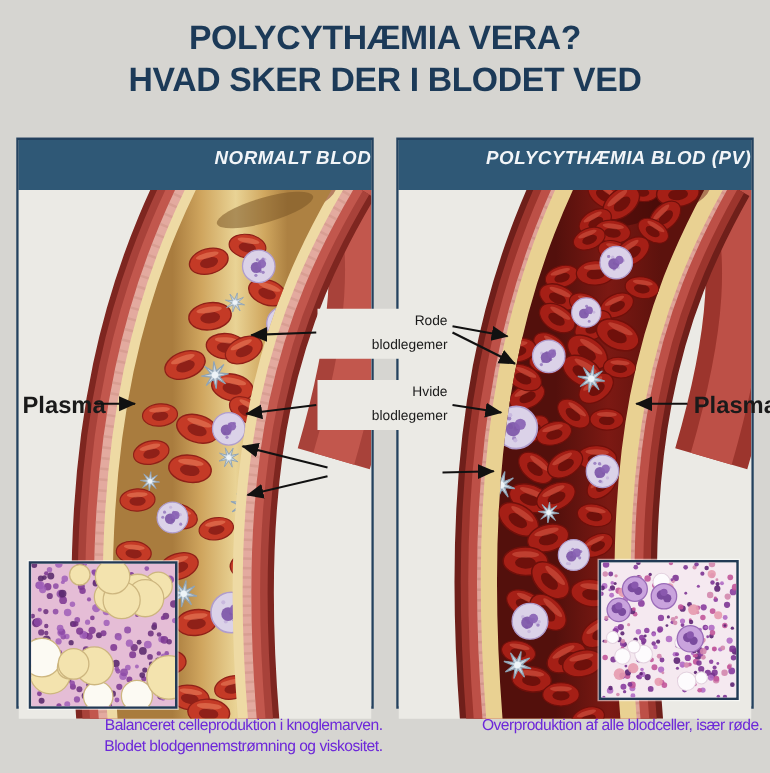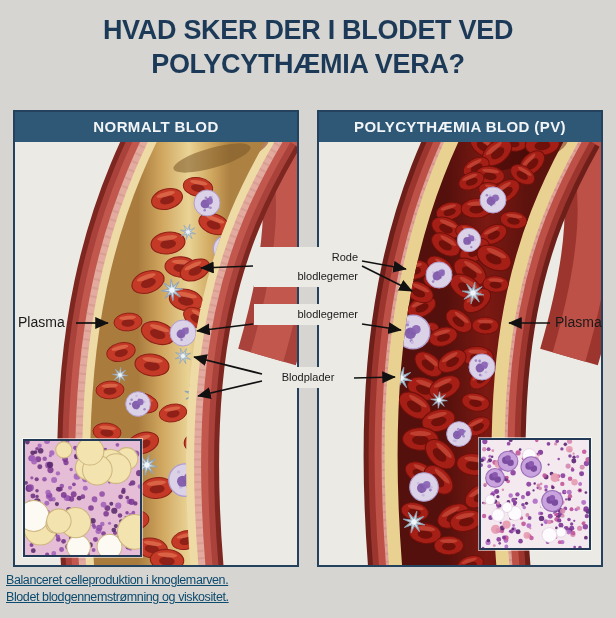--- a/index.html
+++ b/index.html
@@ -7,46 +7,46 @@
     --panel-border:#24415e; --title:#1c3a58; --text:#1a1a1a; --arrow:#111111;
   }
   html,body{margin:0;padding:0;}
   body{font-family:"Liberation Sans","DejaVu Sans",sans-serif;background:var(--page-bg);}
   #page{position:relative;width:616px;height:618px;background:var(--page-bg);overflow:hidden;}
   .title{position:absolute;top:13px;left:0;width:616px;text-align:center;
     color:var(--title);font-weight:bold;font-size:27px;line-height:34px;letter-spacing:-0.3px;}
   .panel{position:absolute;top:110px;width:286px;height:457px;border:2px solid var(--panel-border);
     box-sizing:border-box;background:var(--panel-bg);z-index:1;}
   .panel.left{left:13px;} .panel.right{left:317px;}
-  .panel-header{height:30px;line-height:30px;background:var(--header-bg);color:#f2f5f8;
-    text-align:center;font-weight:bold;font-size:15px;letter-spacing:.4px;}
+  .panel-header{height:40px;line-height:30px;background:var(--header-bg);color:#f2f5f8;
+    text-align:right;font-weight:bold;font-size:15px;letter-spacing:.4px;font-style:italic;}
   .panel-body{position:relative;width:282px;height:423px;background:var(--panel-bg);overflow:hidden;}
   .panel-body > svg.vessel{position:absolute;left:0;top:0;z-index:1;}
   .inset{position:absolute;z-index:2;border:2px solid #223a55;background:#fff;box-shadow:0 0 0 1px rgba(255,255,255,.55);}
   .inset.l{left:8px;bottom:8px;width:115px;height:114px;}
   .inset.r{right:10px;bottom:15px;width:108px;height:108px;}
   .inset svg{display:block;width:100%;height:100%;}
   .mid-label{position:absolute;z-index:3;background:var(--panel-bg);color:var(--text);
     font-size:11px;line-height:19px;text-align:right;padding:1px 4px;}
   .mid-label.two{width:100px;left:308px;transform:translateX(-50%);}
   .mid-label.one{left:308px;transform:translateX(-50%);white-space:nowrap;}
-  .side-label{position:absolute;z-index:3;color:var(--text);font-size:14px;white-space:nowrap;}
+  .side-label{position:absolute;z-index:3;color:var(--text);font-size:19px;white-space:nowrap;font-weight:bold;}
   #arrows{position:absolute;left:0;top:0;z-index:4;pointer-events:none;}
-  .caption{position:absolute;top:572px;width:300px;z-index:2;text-align:left;color:#0c4a6e;
-    font-size:12.5px;line-height:17px;letter-spacing:-0.4px;text-decoration:underline;}
+  .caption{position:absolute;top:572px;width:300px;z-index:2;text-align:right;color:#6d28d9;
+    font-size:12.5px;line-height:17px;letter-spacing:-0.4px;}
   .caption.left{left:6px;} .caption.right{left:310px;}
 </style>
 </head>
 <body>
 
 <div id="page">
 
   <div class="title">
+    <div>POLYCYTHÆMIA VERA?</div>
     <div>HVAD SKER DER I BLODET VED</div>
-    <div>POLYCYTHÆMIA VERA?</div>
   </div>
 
   <div class="panel left">
     <div class="panel-header">NORMALT BLOD</div>
     <div class="panel-body">
       <svg class="vessel" id="vesselL" width="282" height="423" viewBox="0 0 282 423">
           <defs>
             <linearGradient id="vLg" x1="0" y1="0" x2="1" y2="0">
               <stop offset="0" stop-color="#a97c3e"></stop>
               <stop offset="0.25" stop-color="#cfa55e"></stop>
@@ -1273,23 +1273,23 @@
           </svg>
       </div>
     </div>
   </div>
 
   <div class="mid-label two" style="top:247px">
     <div>Rode</div>
     <div>blodlegemer</div>
   </div>
   <div class="mid-label two" style="top:304px">
+    <div>Hvide</div>
     <div>blodlegemer</div>
   </div>
-  <div class="mid-label one" style="top:367px">Blodplader</div>
 
   <div class="side-label" style="left:18px;top:314px">Plasma</div>
   <div class="side-label" style="left:555px;top:314px">Plasma</div>
 
   <svg id="arrows" width="616" height="618" viewBox="0 0 616 618">
     <defs>
       <marker id="ah" markerWidth="9" markerHeight="8" refX="7.5" refY="3.5" orient="auto">
         <path d="M0,0 L8,3.5 L0,7 Z" fill="#111"></path>
       </marker>
     </defs>
@@ -1305,15 +1305,16 @@
       <path d="M76,323 L108,323" marker-end="url(#ah)"></path>
       <path d="M550,323 L509,323" marker-end="url(#ah)"></path>
     </g>
   </svg>
 
   <div class="caption left">
     <div>Balanceret celleproduktion i knoglemarven.</div>
     <div>Blodet blodgennemstrømning og viskositet.</div>
   </div>
   <div class="caption right">
+    <div>Overproduktion af alle blodceller, især røde.</div>
   </div>
 
 </div>
 
 </body></html>

